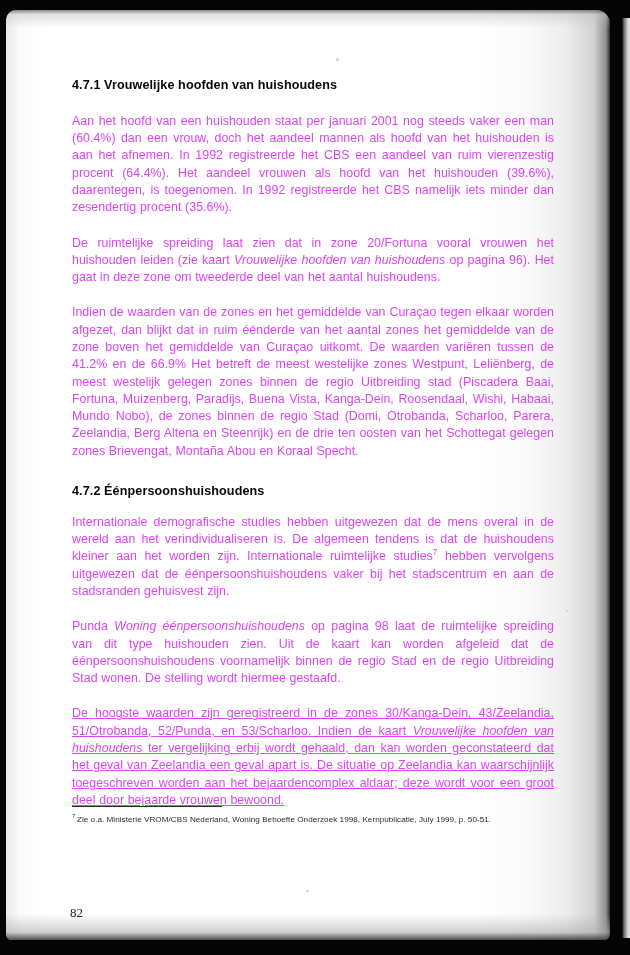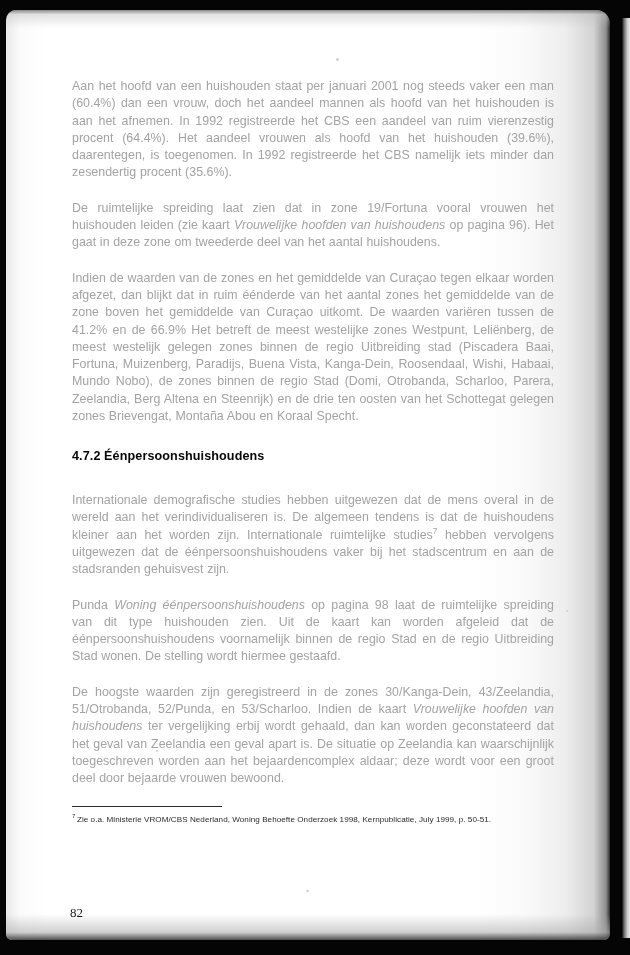--- a/index.html
+++ b/index.html
@@ -84,33 +84,33 @@
   h2.section-heading {
     font-size: 12.6px;
     font-weight: bold;
     color: #070707;
     margin: 0 0 19px 0;
     letter-spacing: 0.1px;
     line-height: 1.25;
   }
   h2.section-heading.second {
     margin-top: 24px;
-    margin-bottom: 27px;
+    margin-bottom: 14px;
   }
 
   p.body-par {
     font-size: 12.4px;
-    color: #a3a3a3;
+    color: #d946ef;
     text-align: justify;
     line-height: 17.3px;
     margin: 0 0 18px 0;
     letter-spacing: 0.02px;
     word-spacing: 0.2px;
   }
-  p.body-par:last-of-type { margin-bottom: 15px; }
+  p.body-par:last-of-type { margin-bottom: 15px; text-decoration: underline; }
 
   .it { font-style: italic; }
   sup.fnref {
     font-size: 8.2px;
     vertical-align: super;
     line-height: 0;
   }
 
   
   #footnote-block {
@@ -168,24 +168,25 @@
     <div id="page-bottom-shade"></div>
 
     <span class="speckle" style="left:330px;top:48px;width:3px;height:3px;"></span>
     <span class="speckle" style="left:560px;top:600px;width:2px;height:2px;"></span>
     <span class="speckle" style="left:150px;top:740px;width:2px;height:2px;"></span>
     <span class="speckle" style="left:300px;top:880px;width:3px;height:2px;"></span>
   </div>
 
   <div id="text-column">
 
+    <h2 class="section-heading">4.7.1 Vrouwelijke hoofden van huishoudens</h2>
 
     <p class="body-par">Aan het hoofd van een huishouden staat per januari 2001 nog steeds vaker een man (60.4%) dan een vrouw, doch het aandeel mannen als hoofd van het huishouden is aan het afnemen. In 1992 registreerde het CBS een aandeel van ruim vierenzestig procent (64.4%). Het aandeel vrouwen als hoofd van het huishouden (39.6%), daarentegen, is toegenomen. In 1992 registreerde het CBS namelijk iets minder dan zesendertig procent (35.6%).</p>
 
-    <p class="body-par"><span>De ruimtelijke spreiding laat zien dat in zone 19/Fortuna vooral vrouwen het huishouden leiden (zie kaart </span><span class="it">Vrouwelijke hoofden van huishoudens</span><span> op pagina 96). Het gaat in deze zone om tweederde deel van het aantal huishoudens.</span></p>
+    <p class="body-par"><span>De ruimtelijke spreiding laat zien dat in zone 20/Fortuna vooral vrouwen het huishouden leiden (zie kaart </span><span class="it">Vrouwelijke hoofden van huishoudens</span><span> op pagina 96). Het gaat in deze zone om tweederde deel van het aantal huishoudens.</span></p>
 
     <p class="body-par">Indien de waarden van de zones en het gemiddelde van Curaçao tegen elkaar worden afgezet, dan blijkt dat in ruim éénderde van het aantal zones het gemiddelde van de zone boven het gemiddelde van Curaçao uitkomt. De waarden variëren tussen de 41.2% en de 66.9% Het betreft de meest westelijke zones Westpunt, Leliënberg, de meest westelijk gelegen zones binnen de regio Uitbreiding stad (Piscadera Baai, Fortuna, Muizenberg, Paradijs, Buena Vista, Kanga-Dein, Roosendaal, Wishi, Habaai, Mundo Nobo), de zones binnen de regio Stad (Domi, Otrobanda, Scharloo, Parera, Zeelandia, Berg Altena en Steenrijk) en de drie ten oosten van het Schottegat gelegen zones Brievengat, Montaña Abou en Koraal Specht.</p>
 
     <h2 class="section-heading second">4.7.2 Éénpersoonshuishoudens</h2>
 
     <p class="body-par"><span>Internationale demografische studies hebben uitgewezen dat de mens overal in de wereld aan het verindividualiseren is. De algemeen tendens is dat de huishoudens kleiner aan het worden zijn. Internationale ruimtelijke studies</span><sup class="fnref">7</sup><span> hebben vervolgens uitgewezen dat de éénpersoonshuishoudens vaker bij het stadscentrum en aan de stadsranden gehuisvest zijn.</span></p>
 
 
     <p class="body-par"><span>Punda </span><span class="it">Woning éénpersoonshuishoudens</span><span> op pagina 98 laat de ruimtelijke spreiding van dit type huishouden zien. Uit de kaart kan worden afgeleid dat de éénpersoonshuishoudens voornamelijk binnen de regio Stad en de regio Uitbreiding Stad wonen. De stelling wordt hiermee gestaafd.</span></p>
 

